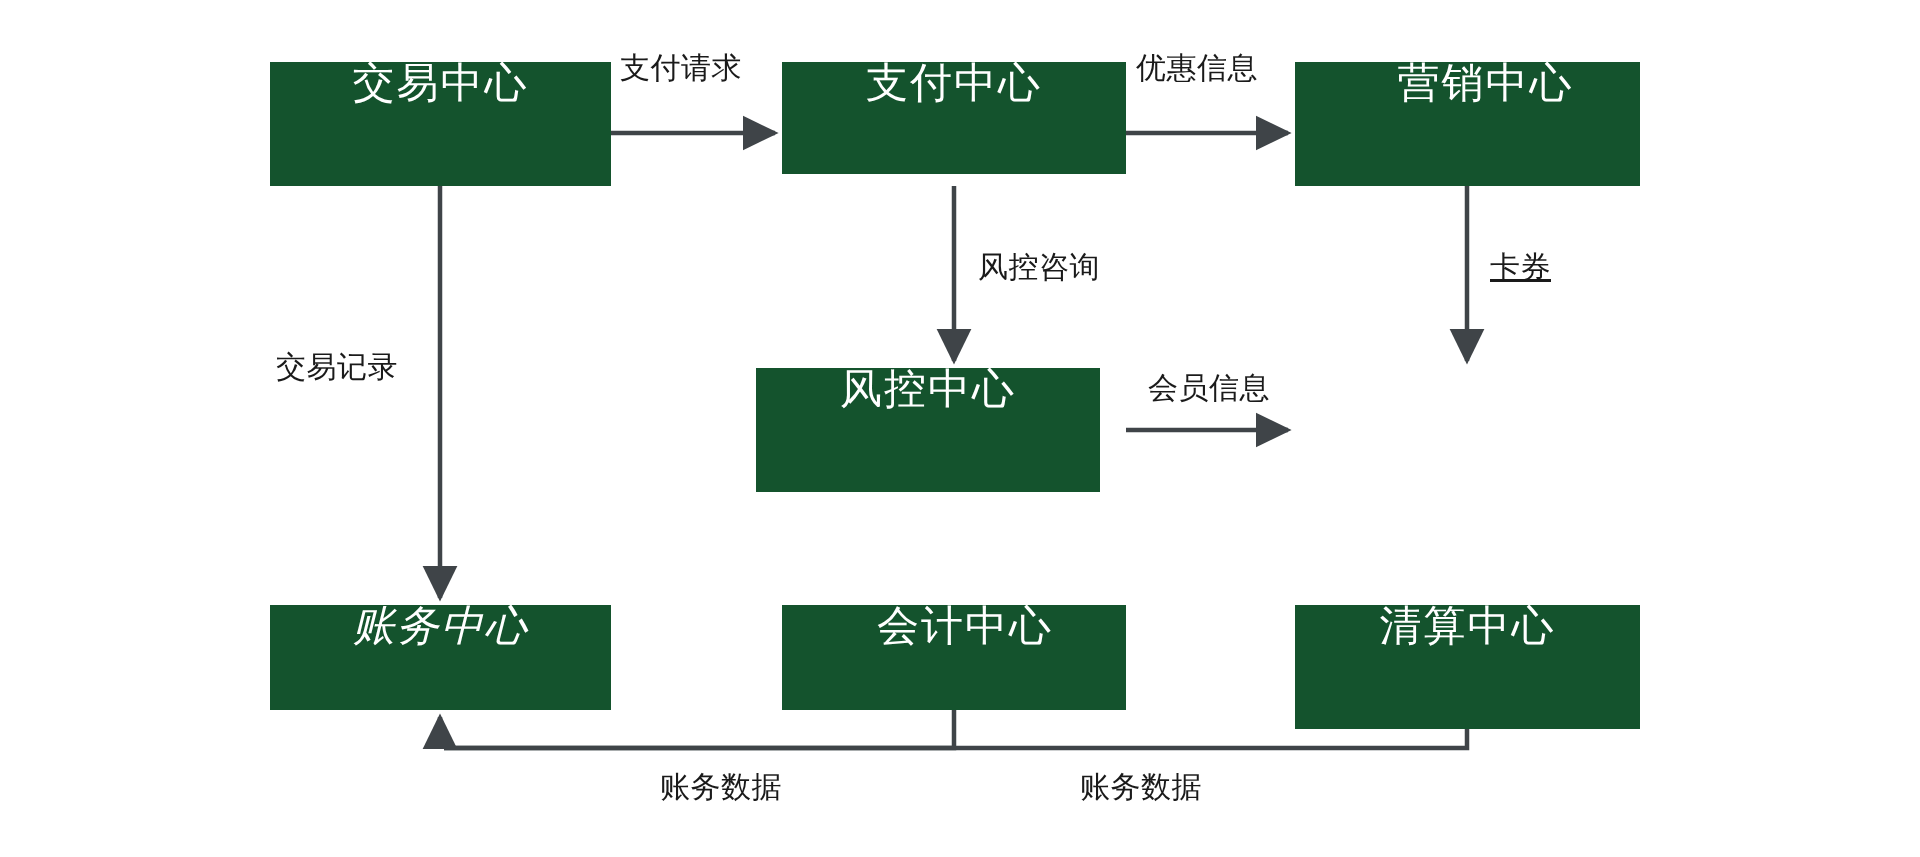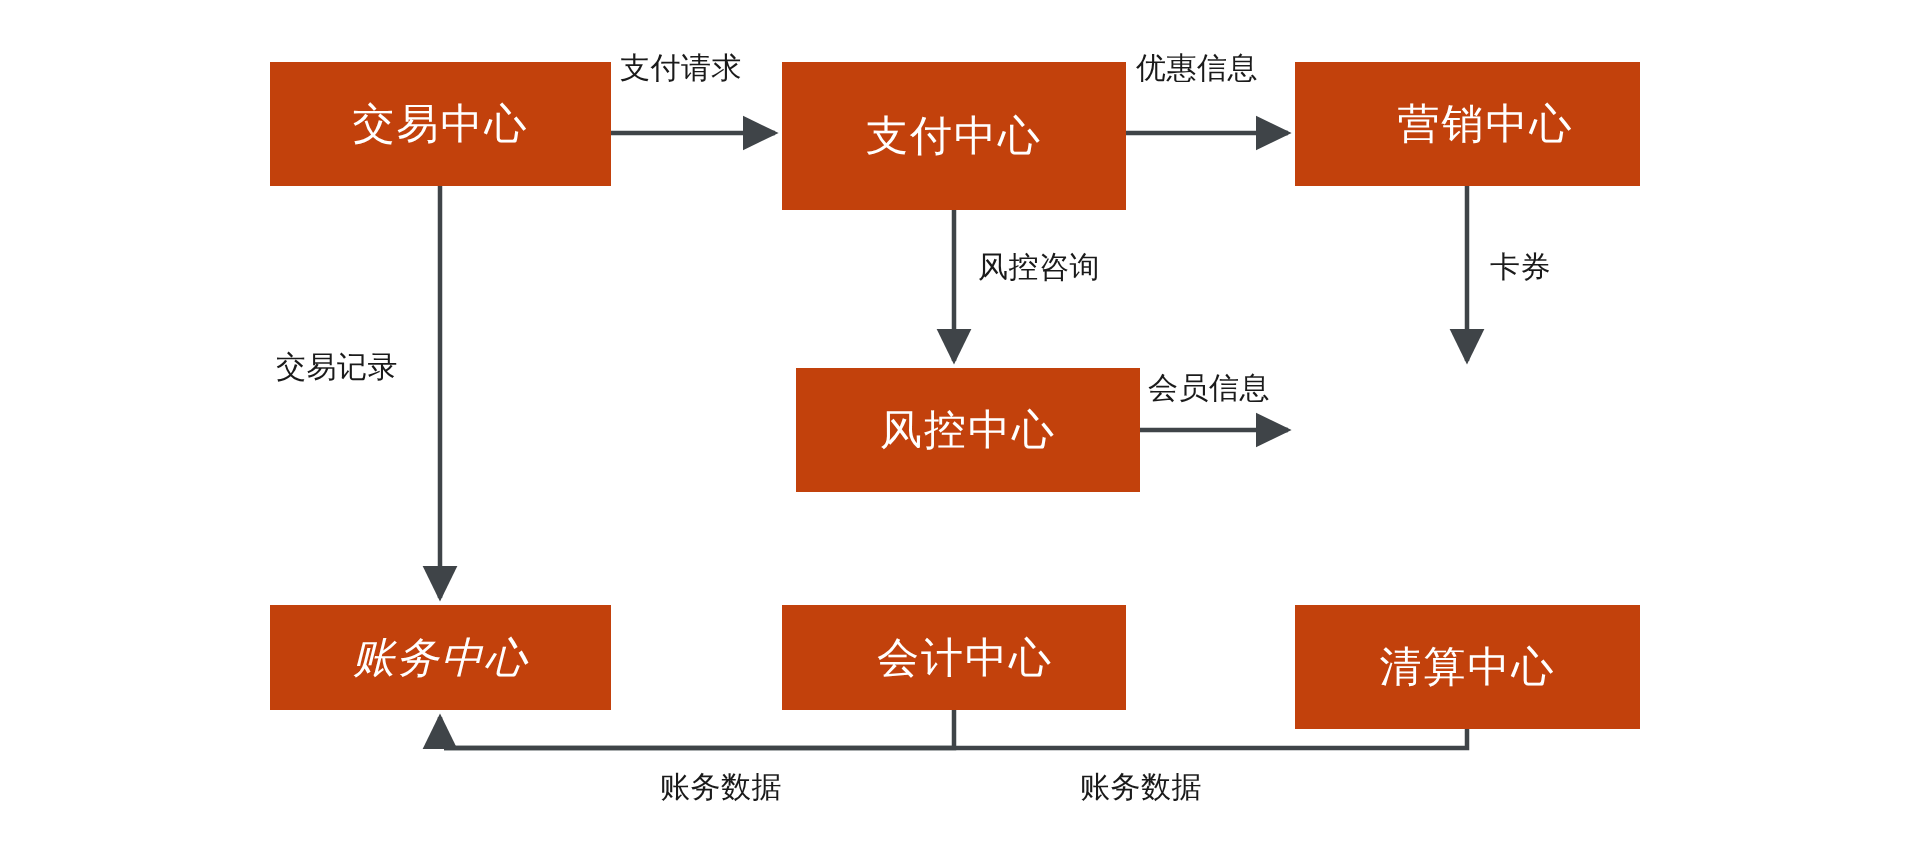--- a/index.html
+++ b/index.html
@@ -22,23 +22,23 @@
   #edge-layer {
     position: absolute;
     left: 0;
     top: 0;
     width: 1920px;
     height: 857px;
     pointer-events: none;
   }
   .node {
     position: absolute;
-    background: #c2410c;
+    background: #14532d;
     display: flex;
-    align-items: center;
+    align-items: flex-start;
     justify-content: center;
     box-sizing: border-box;
   }
   .node-label {
     color: #ffffff;
     font-size: 42px;
     font-weight: 400;
     letter-spacing: 2px;
     line-height: 1;
     white-space: nowrap;
@@ -47,33 +47,33 @@
     position: absolute;
     color: #1a1a1a;
     font-size: 30px;
     font-weight: 400;
     line-height: 1;
     white-space: nowrap;
     letter-spacing: 0.5px;
   }
   
   #node-trade      { left: 270px;  top: 62px;  width: 341px; height: 124px; }
-  #node-payment    { left: 782px;  top: 62px;  width: 344px; height: 148px; }
+  #node-payment    { left: 782px;  top: 62px;  width: 344px; height: 112px; }
   #node-marketing  { left: 1295px; top: 62px;  width: 345px; height: 124px; padding-left: 36px; }
-  #node-riskctrl   { left: 796px;  top: 368px; width: 344px; height: 124px; }
+  #node-riskctrl   { left: 756px;  top: 368px; width: 344px; height: 124px; }
   #node-member     { left: 1295px; top: 368px; width: 345px; height: 124px; }
   #node-accounting { left: 270px;  top: 605px; width: 341px; height: 105px; font-style: italic; }
   #node-ledger     { left: 782px;  top: 605px; width: 344px; height: 105px; padding-left: 22px; }
   #node-settlement { left: 1295px; top: 605px; width: 345px; height: 124px; }
   
   #lbl-pay-request   { left: 620px;  top: 53px; }
   #lbl-promo-info    { left: 1136px; top: 53px; }
   #lbl-trade-record  { left: 276px;  top: 352px; }
   #lbl-risk-consult  { left: 978px;  top: 252px; }
-  #lbl-card-coupon   { left: 1490px; top: 252px; }
+  #lbl-card-coupon   { left: 1490px; top: 252px; text-decoration: underline; }
   #lbl-member-info   { left: 1148px; top: 373px; }
   #lbl-acct-data-1   { left: 660px;  top: 772px; }
   #lbl-acct-data-2   { left: 1080px; top: 772px; }
 </style>
 </head>
 <body>
 
 <div id="canvas">
 
   <svg id="edge-layer" viewBox="0 0 1920 857" width="1920" height="857" xmlns="http://www.w3.org/2000/svg">

